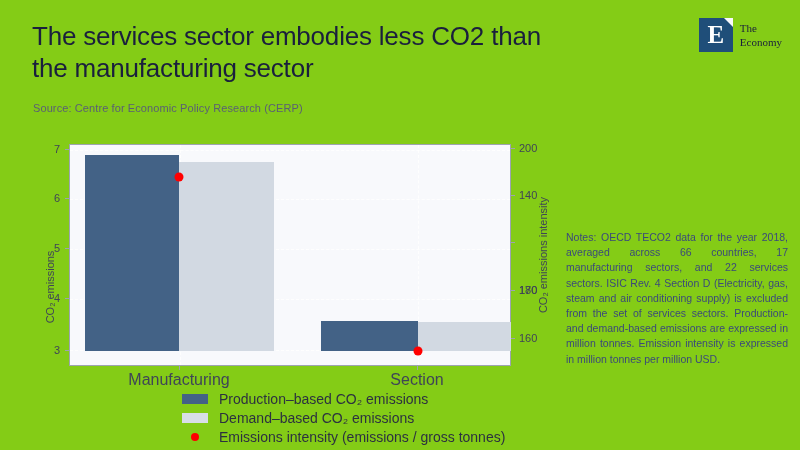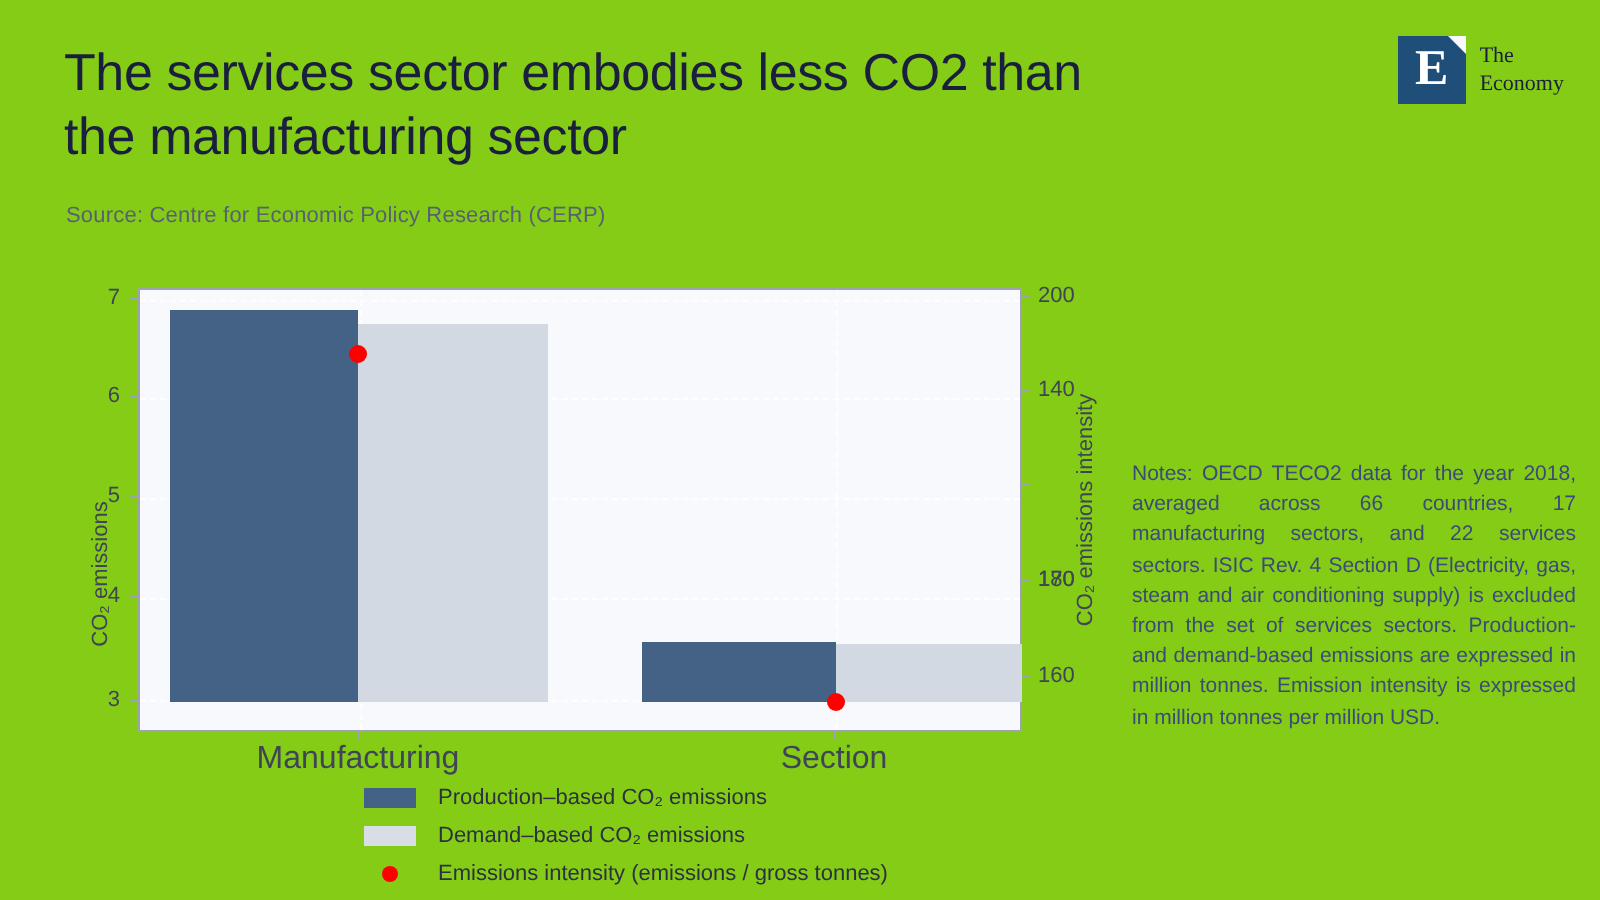--- a/index.html
+++ b/index.html
@@ -210,21 +210,21 @@
     background: transparent;
   }
   .swatch.dot-wrap i {
     display: block;
     width: 8px;
     height: 8px;
     border-radius: 50%;
     background: #FF0000;
   }
   .legend-label {
-    font-size: 11px;
+    font-size: 14px;
     color: #2C3140;
     white-space: nowrap;
   }
 
   
   .notes {
     position: absolute;
     left: 566px;
     top: 230px;
     width: 222px;

